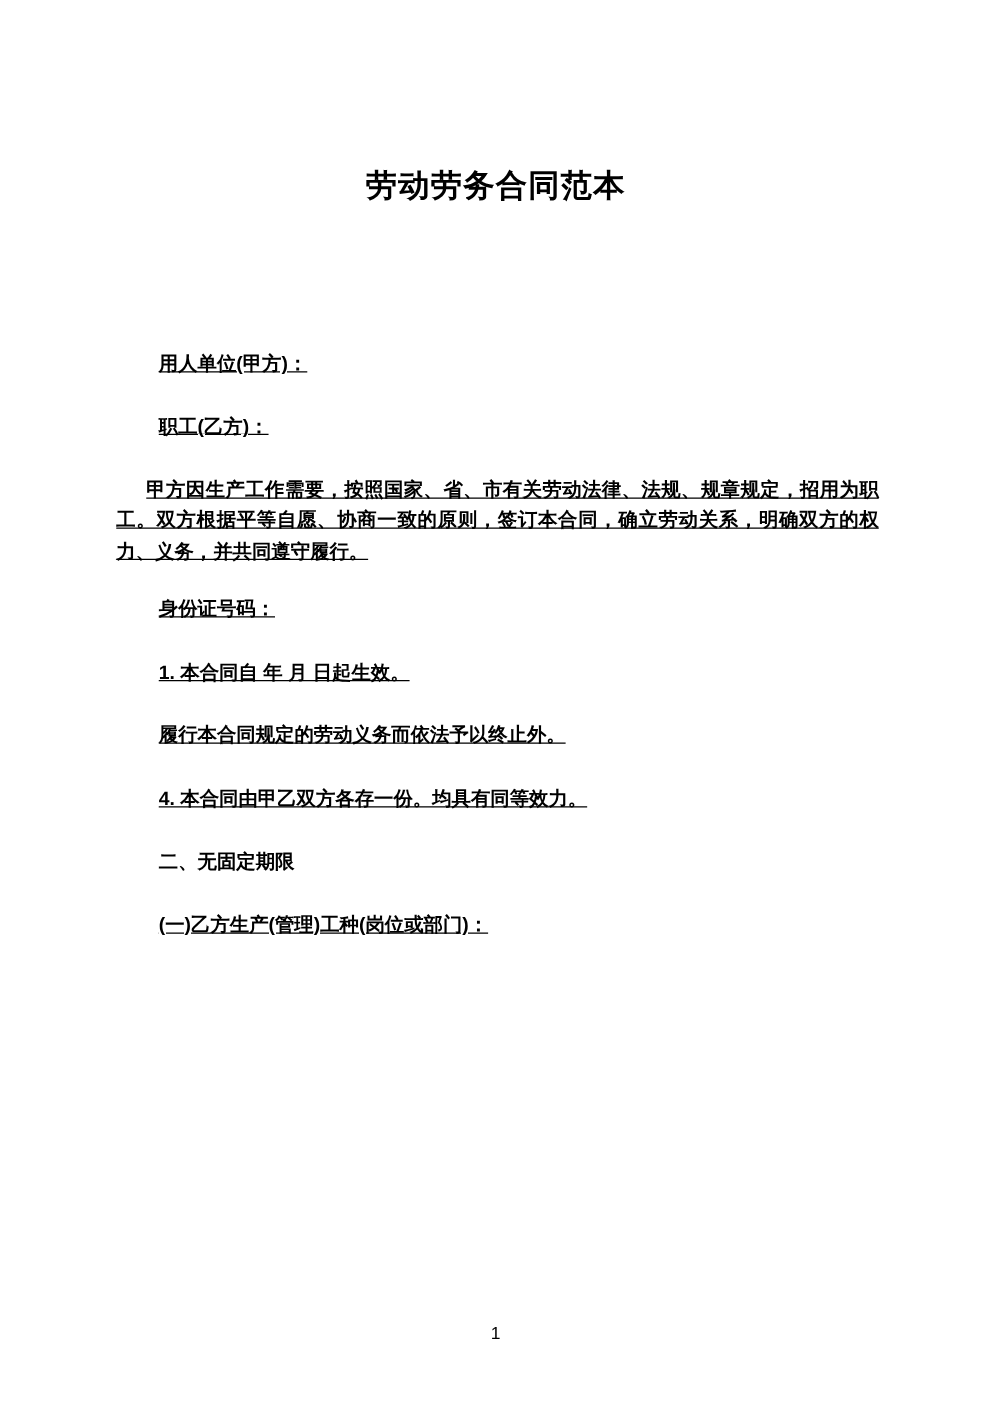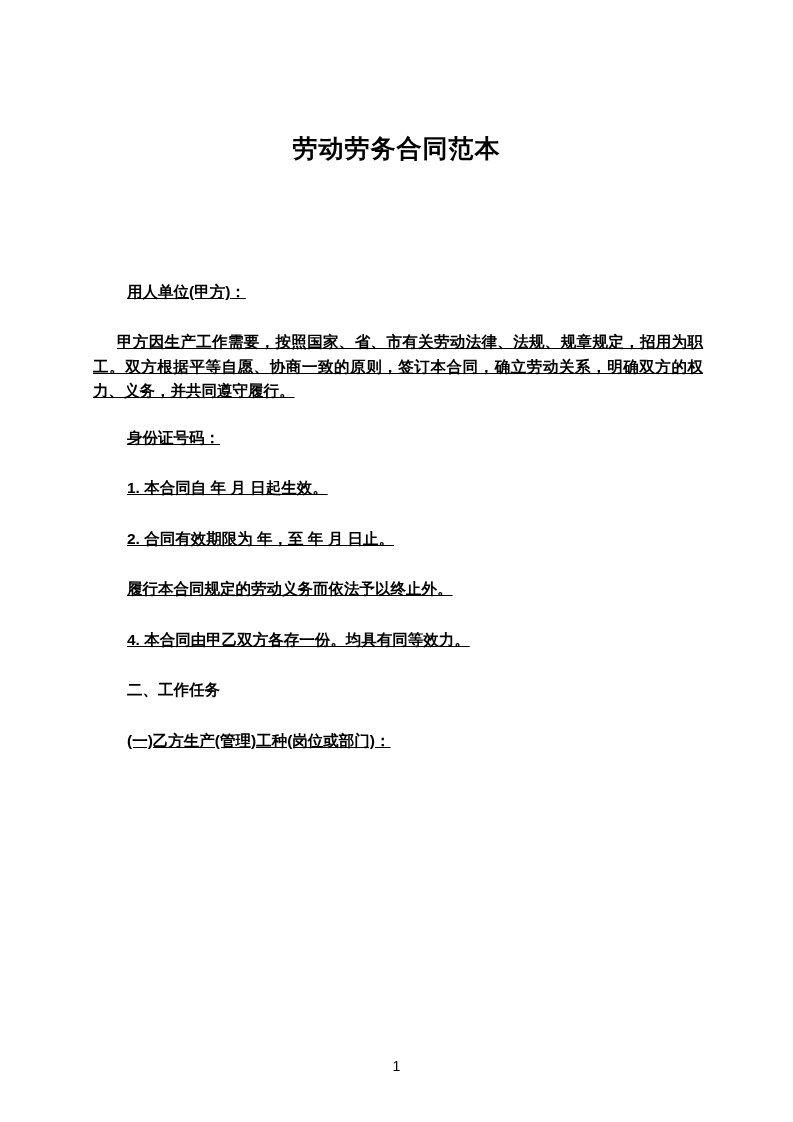--- a/index.html
+++ b/index.html
@@ -72,25 +72,25 @@
 </style>
 </head>
 <body>
 
 <div class="page">
 
   <div class="doc-title">劳动劳务合同范本</div>
 
   <div class="body-area">
     <p class="para indent1 bold">用人单位(甲方)：</p>
+    <p class="para indent1 bold">职工(乙方)：</p>
     <p class="para block bold">甲方因生产工作需要，按照国家、省、市有关劳动法律、法规、规章规定，招用为职工。双方根据平等自愿、协商一致的原则，签订本合同，确立劳动关系，明确双方的权力、义务，并共同遵守履行。</p>
     <p class="para indent1 bold">身份证号码：</p>
     <p class="para indent1 bold">1. 本合同自 年 月 日起生效。</p>
-    <p class="para indent1 bold">2. 合同有效期限为 年，至 年 月 日止。</p>
     <p class="para indent1 bold">履行本合同规定的劳动义务而依法予以终止外。</p>
     <p class="para indent1 bold">4. 本合同由甲乙双方各存一份。均具有同等效力。</p>
-    <p class="para heading">二、工作任务</p>
+    <p class="para heading">二、无固定期限</p>
     <p class="para indent1 bold">(一)乙方生产(管理)工种(岗位或部门)：</p>
   </div>
 
   <div class="page-number">1</div>
 
 </div>
 
 </body></html>

